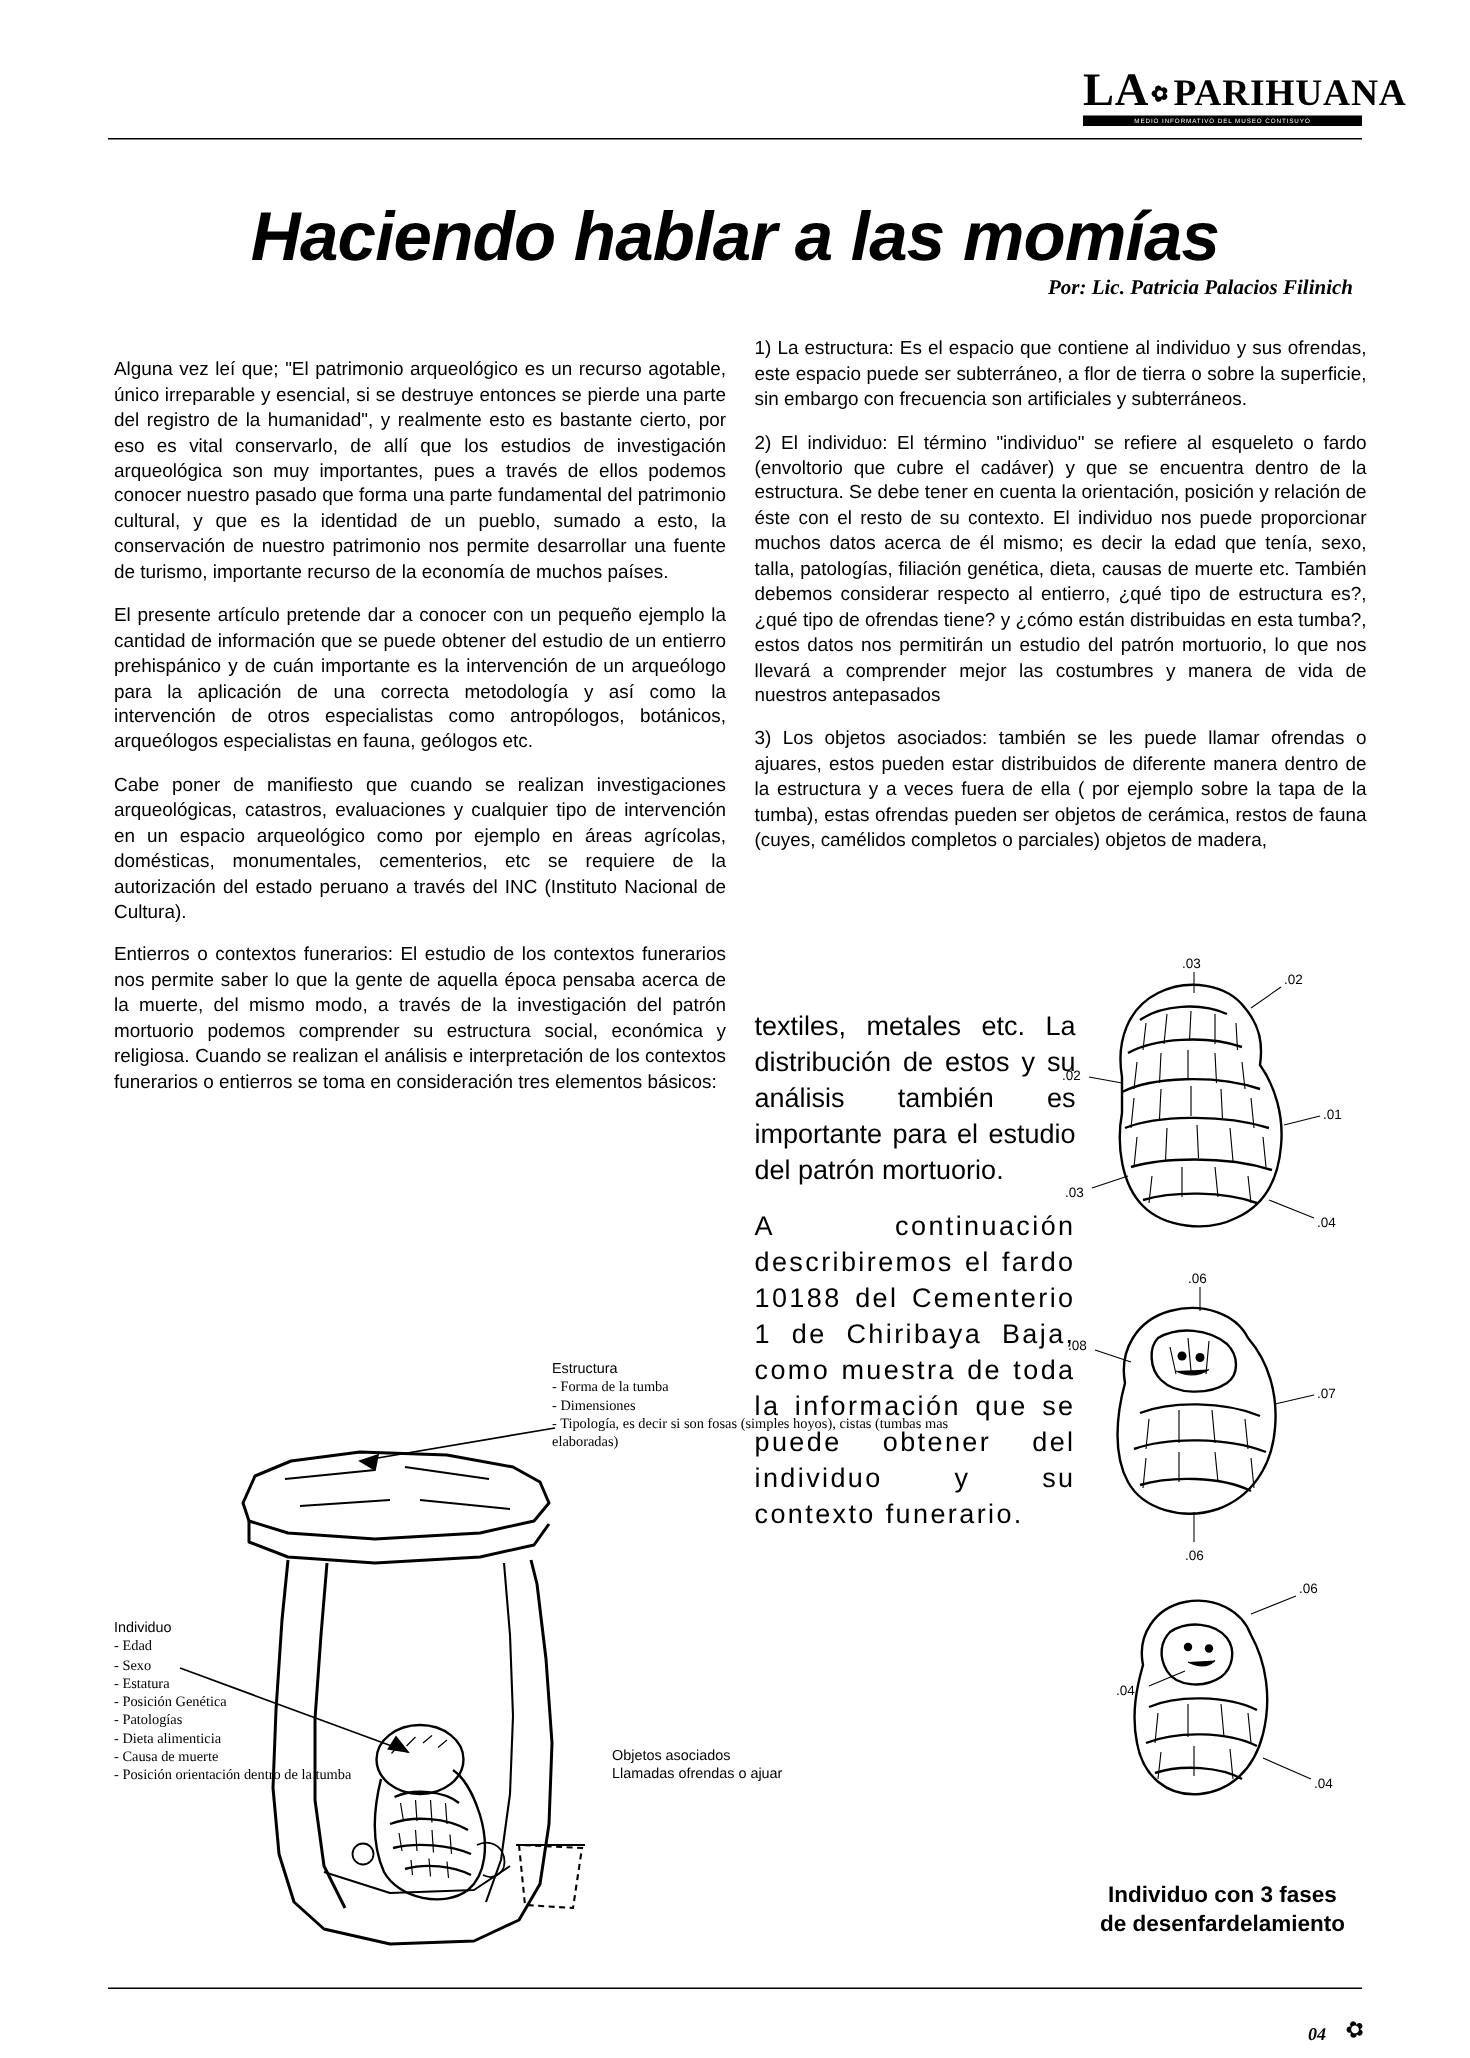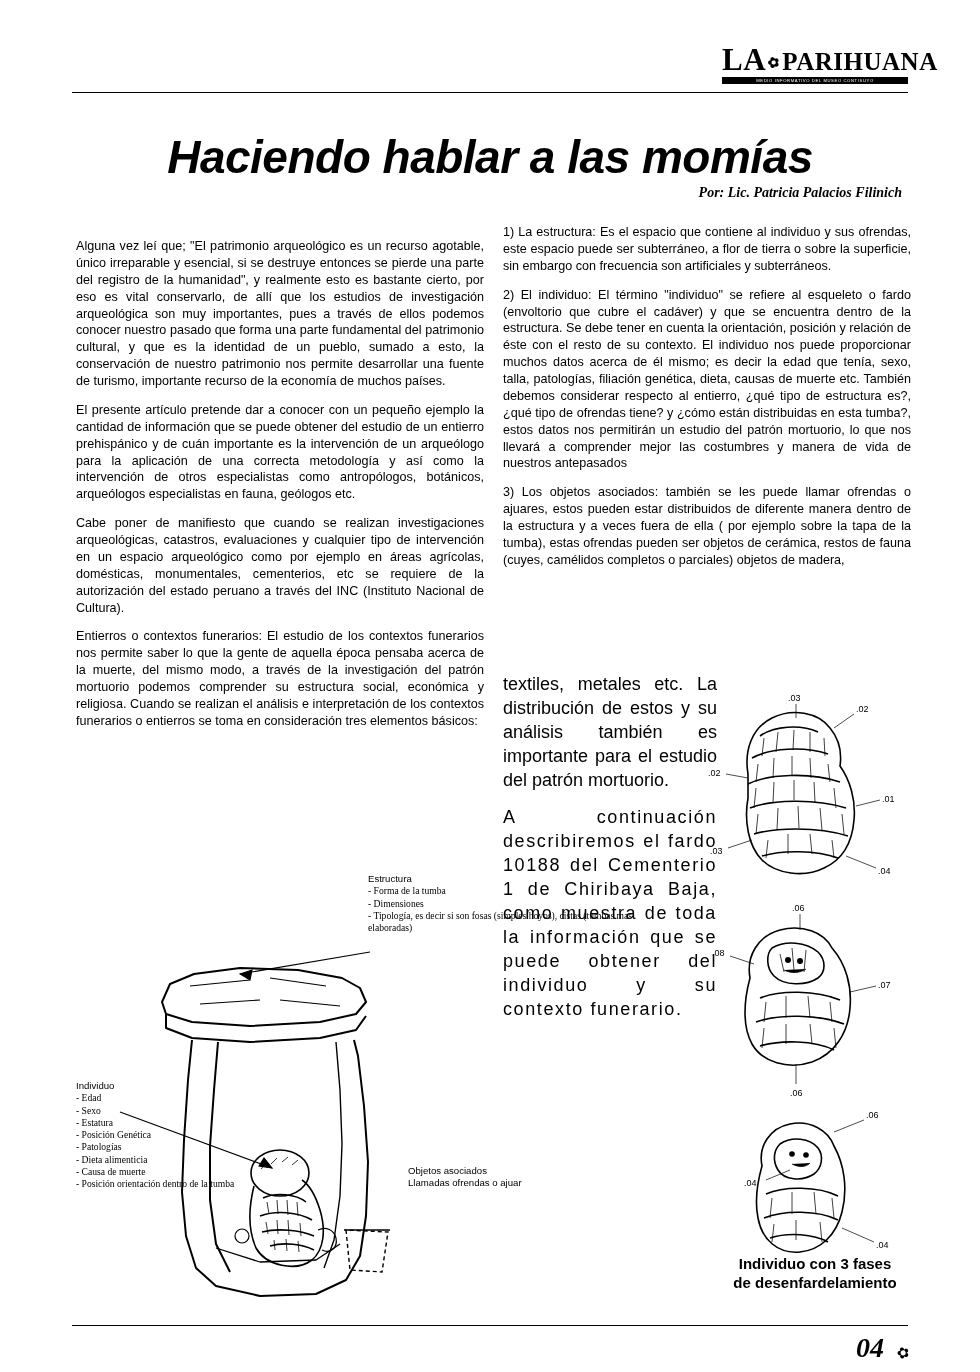--- a/index.html
+++ b/index.html
@@ -133,21 +133,21 @@
     font-family: "Liberation Sans", sans-serif;
   }
   .annot-title { }
   .annot ul {
     list-style: none;
     margin: 0;
     padding: 0;
   }
   .annot li { white-space: normal; font-family: Liberation Serif, serif; }
 
-  .annot-structure { top: 873px; left: 368px; width: 270px; }
+  .annot-structure { top: 907px; left: 368px; width: 270px; }
   .annot-individuo  { top: 1080px; left: 76px; width: 160px; }
   .annot-objetos    { top: 1165px; left: 408px; width: 230px; }
 
   .fig-caption {
     position: absolute;
     top: 1255px;
     left: 700px;
     width: 230px;
     text-align: center;
     font-size: 15px;
@@ -155,41 +155,41 @@
     line-height: 1.25;
   }
 
   .page-number {
     position: absolute;
     bottom: 8px;
     right: 96px;
     font-family: "Liberation Serif", serif;
     font-style: italic;
     font-weight: bold;
-    font-size: 28px;
+    font-size: 12px;
   }
   .page-leaf {
     position: absolute;
     bottom: 10px;
     right: 70px;
     font-size: 15px;
     transform: rotate(-20deg);
   }
 
   
   .fig-tomb {
     position: absolute;
     top: 930px;
     left: 130px;
     width: 330px;
     height: 370px;
   }
   .fig-mummies {
     position: absolute;
-    top: 688px;
+    top: 632px;
     left: 700px;
     width: 230px;
     height: 590px;
   }
   svg { display: block; overflow: visible; }
 </style>
 </head>
 <body>
 
 <div class="page">

